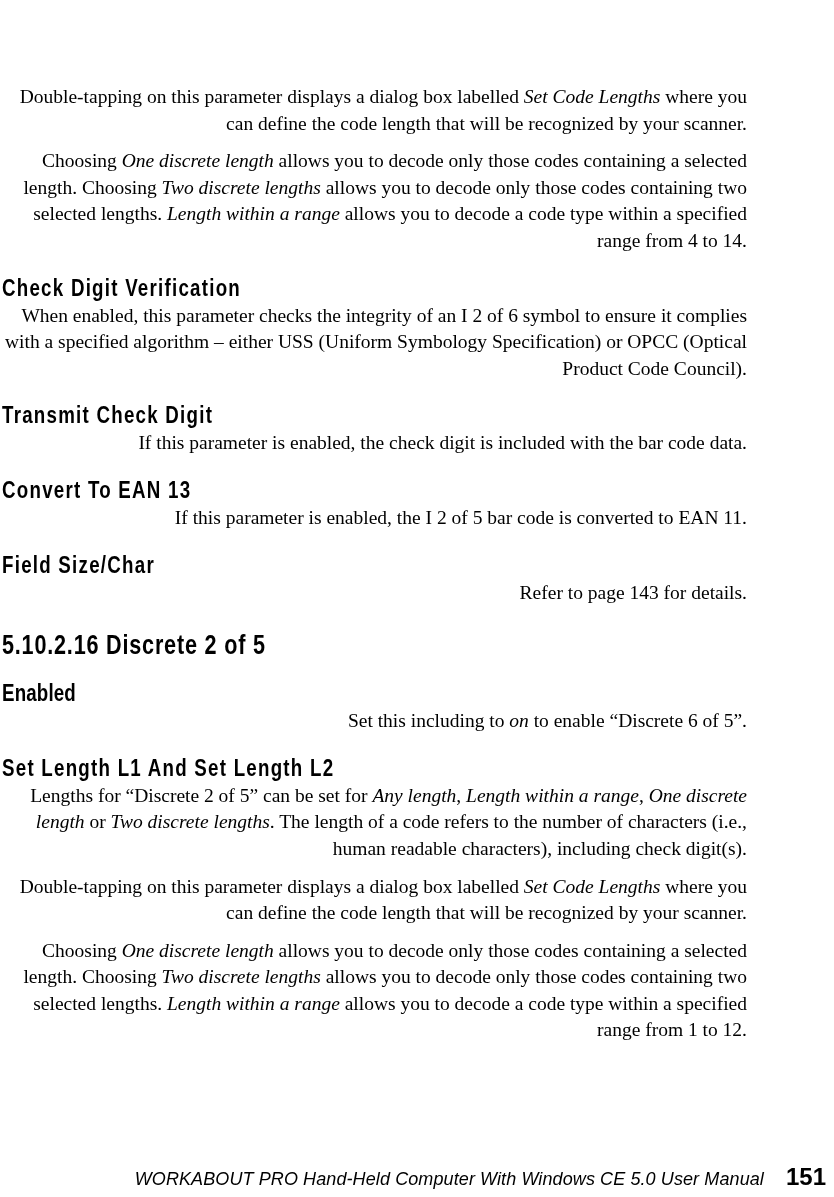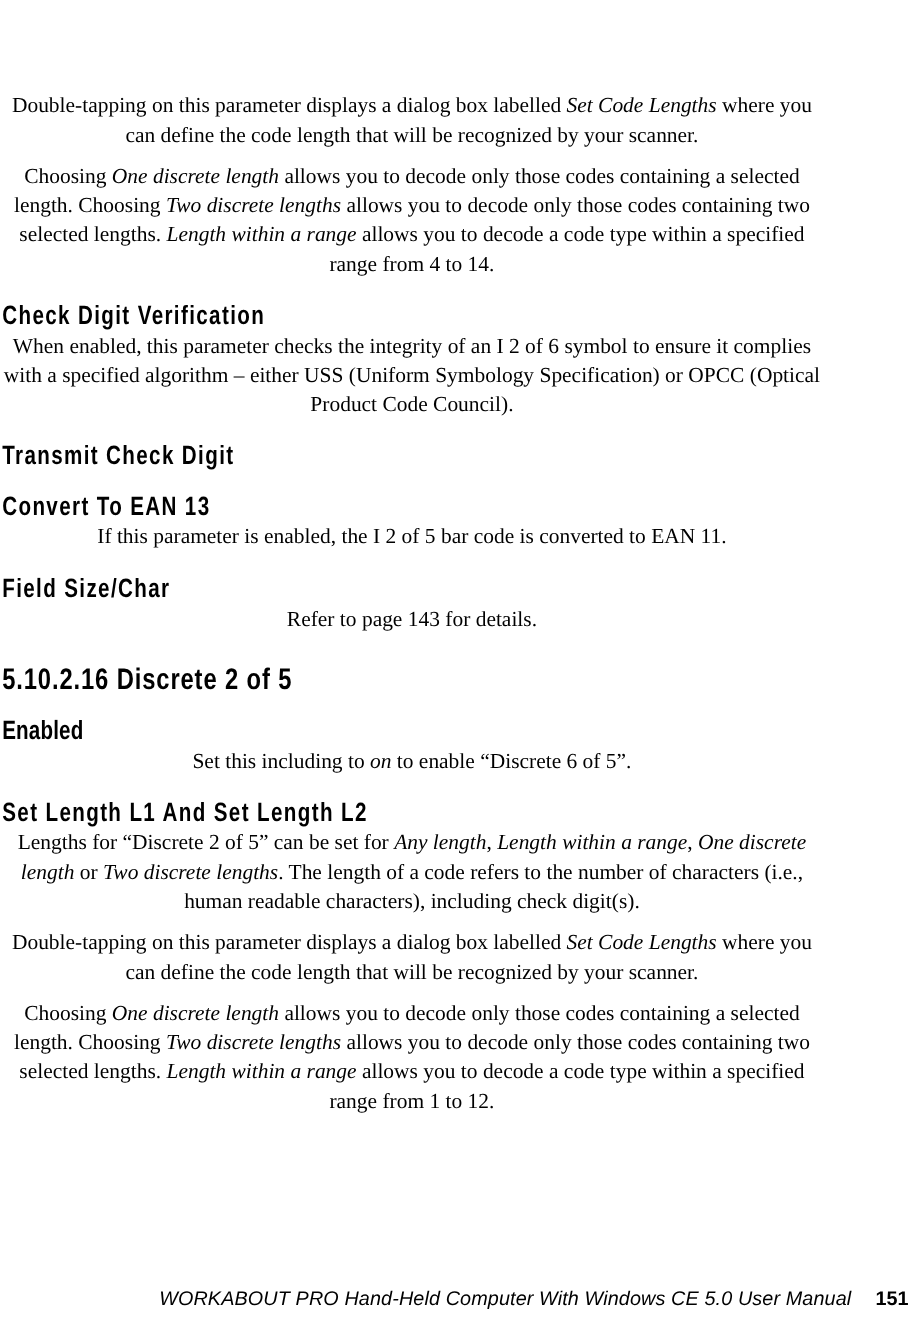--- a/index.html
+++ b/index.html
@@ -59,21 +59,21 @@
     left: 2px;
     top: 84px;
     width: 745px;
   }
 
   p.body {
     margin: 0 0 11px 0;
     font-family: "Liberation Serif", "DejaVu Serif", serif;
     font-size: 19.5px;
     line-height: 26.6px;
-    text-align: center;
+    text-align: right;
   }
   p.body:last-child { margin-bottom: 0; }
 
   p.body em, span.it {
     font-style: italic;
   }
 
   
   h2.sec-num {
     margin: 24px 0 3px 0;
@@ -119,39 +119,40 @@
     font-weight: 400;
     font-size: 18px;
     letter-spacing: 0.1px;
   }
   .footer-page {
     display: inline-block;
     margin-left: 22px;
     font-family: "Liberation Sans Narrow", "Liberation Sans", sans-serif;
     font-style: normal;
     font-weight: 700;
-    font-size: 18px;
+    font-size: 24px;
   }
 </style>
 </head>
 <body>
 
 <div class="page">
 
 
   <div class="content">
 
     <p class="body"><span>Double-tapping on this parameter displays a dialog box labelled </span><span class="it">Set Code Lengths</span><span> where you can define the code length that will be recognized by your scanner.</span></p>
 
     <p class="body"><span>Choosing </span><span class="it">One discrete length</span><span> allows you to decode only those codes containing a selected length. Choosing </span><span class="it">Two discrete lengths</span><span> allows you to decode only those codes containing two selected lengths. </span><span class="it">Length within a range</span><span> allows you to decode a code type within a specified range from 4 to 14.</span></p>
 
     <h3 class="head">Check Digit Verification</h3>
     <p class="body">When enabled, this parameter checks the integrity of an I 2 of 6 symbol to ensure it complies with a specified algorithm – either USS (Uniform Symbology Specification) or OPCC (Optical Product Code Council).</p>
 
     <h3 class="head">Transmit Check Digit</h3>
+    <p class="body">If this parameter is enabled, the check digit is included with the bar code data.</p>
 
     <h3 class="head">Convert To EAN 13</h3>
     <p class="body">If this parameter is enabled, the I 2 of 5 bar code is converted to EAN 11.</p>
 
     <h3 class="head">Field Size/Char</h3>
     <p class="body">Refer to page 143 for details.</p>
 
     <h2 class="sec-num">5.10.2.16  Discrete 2 of 5</h2>
 
     <h3 class="head tight">Enabled</h3>

